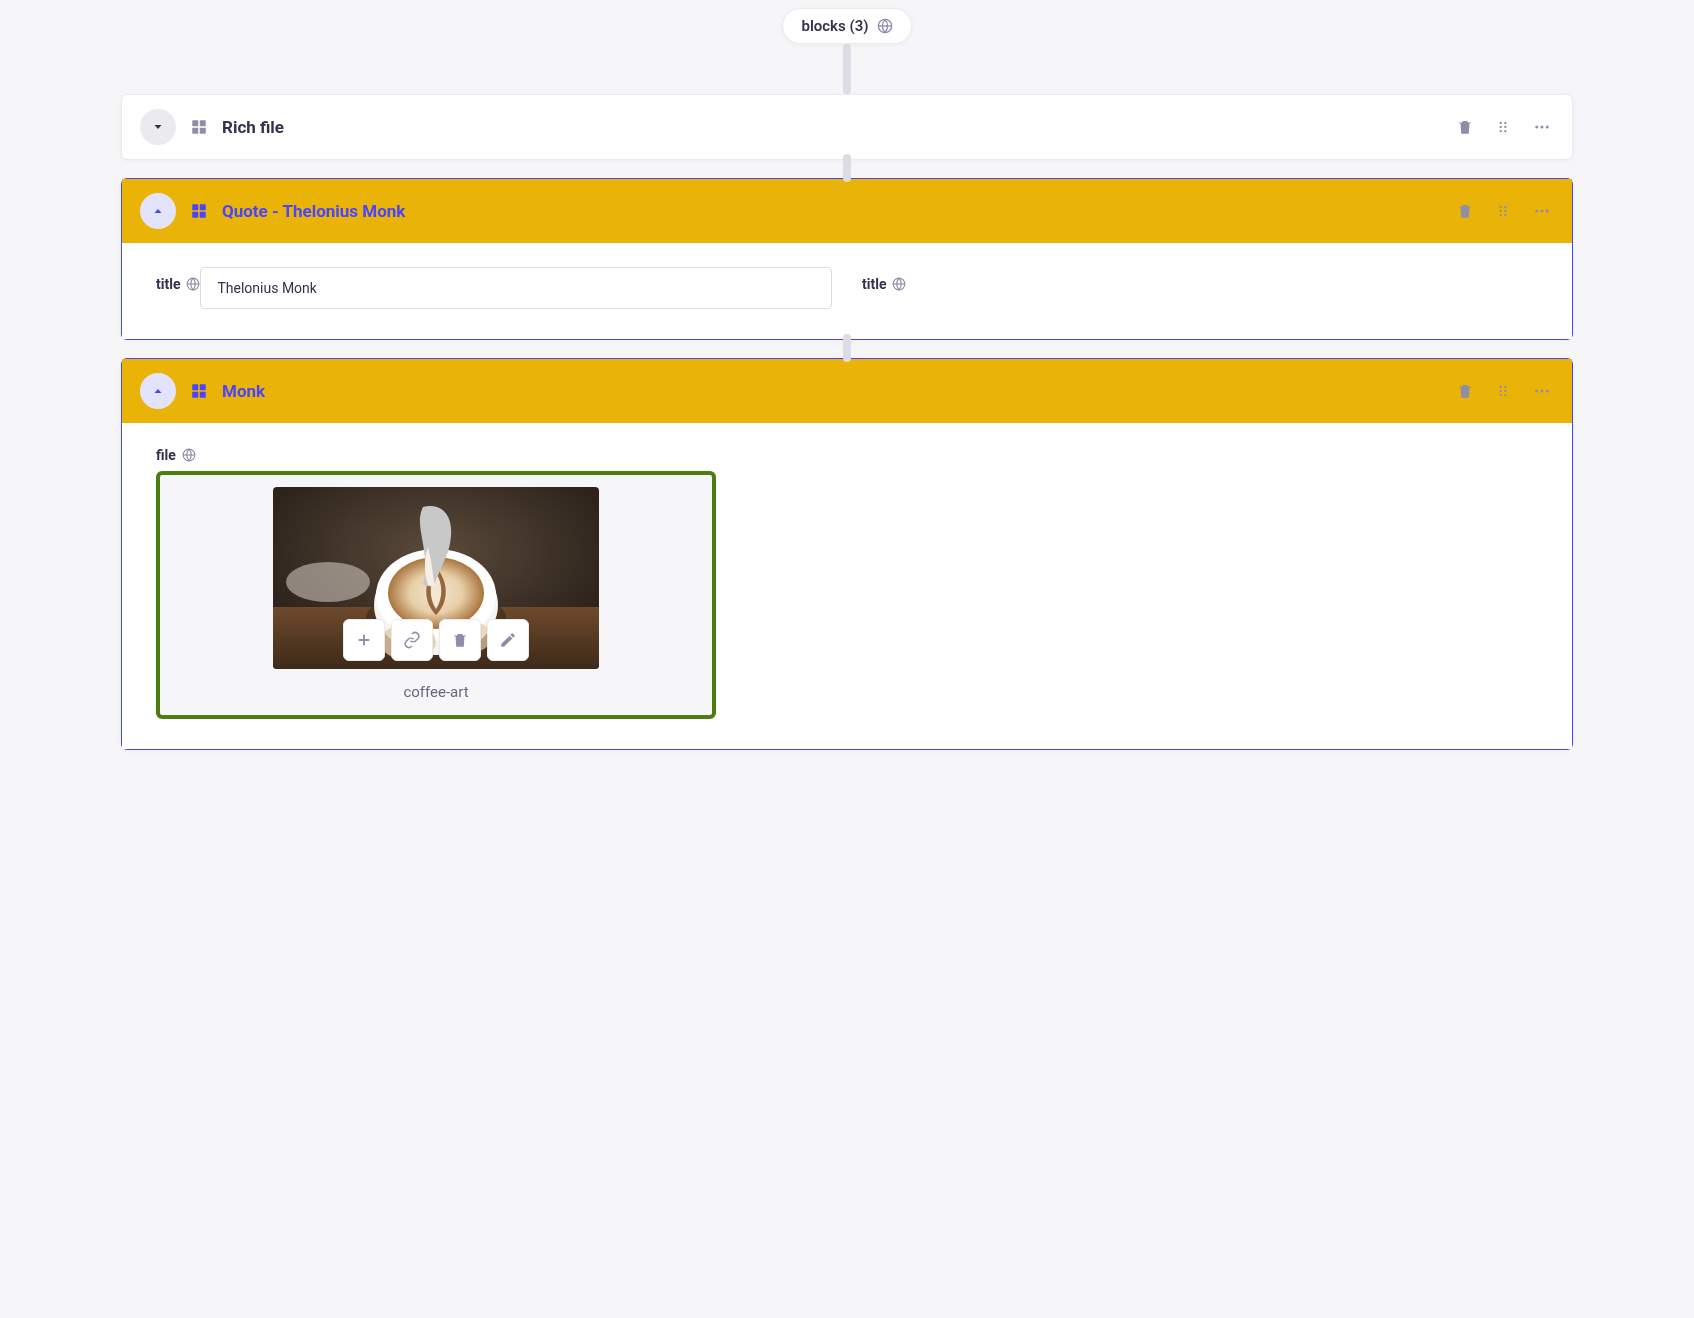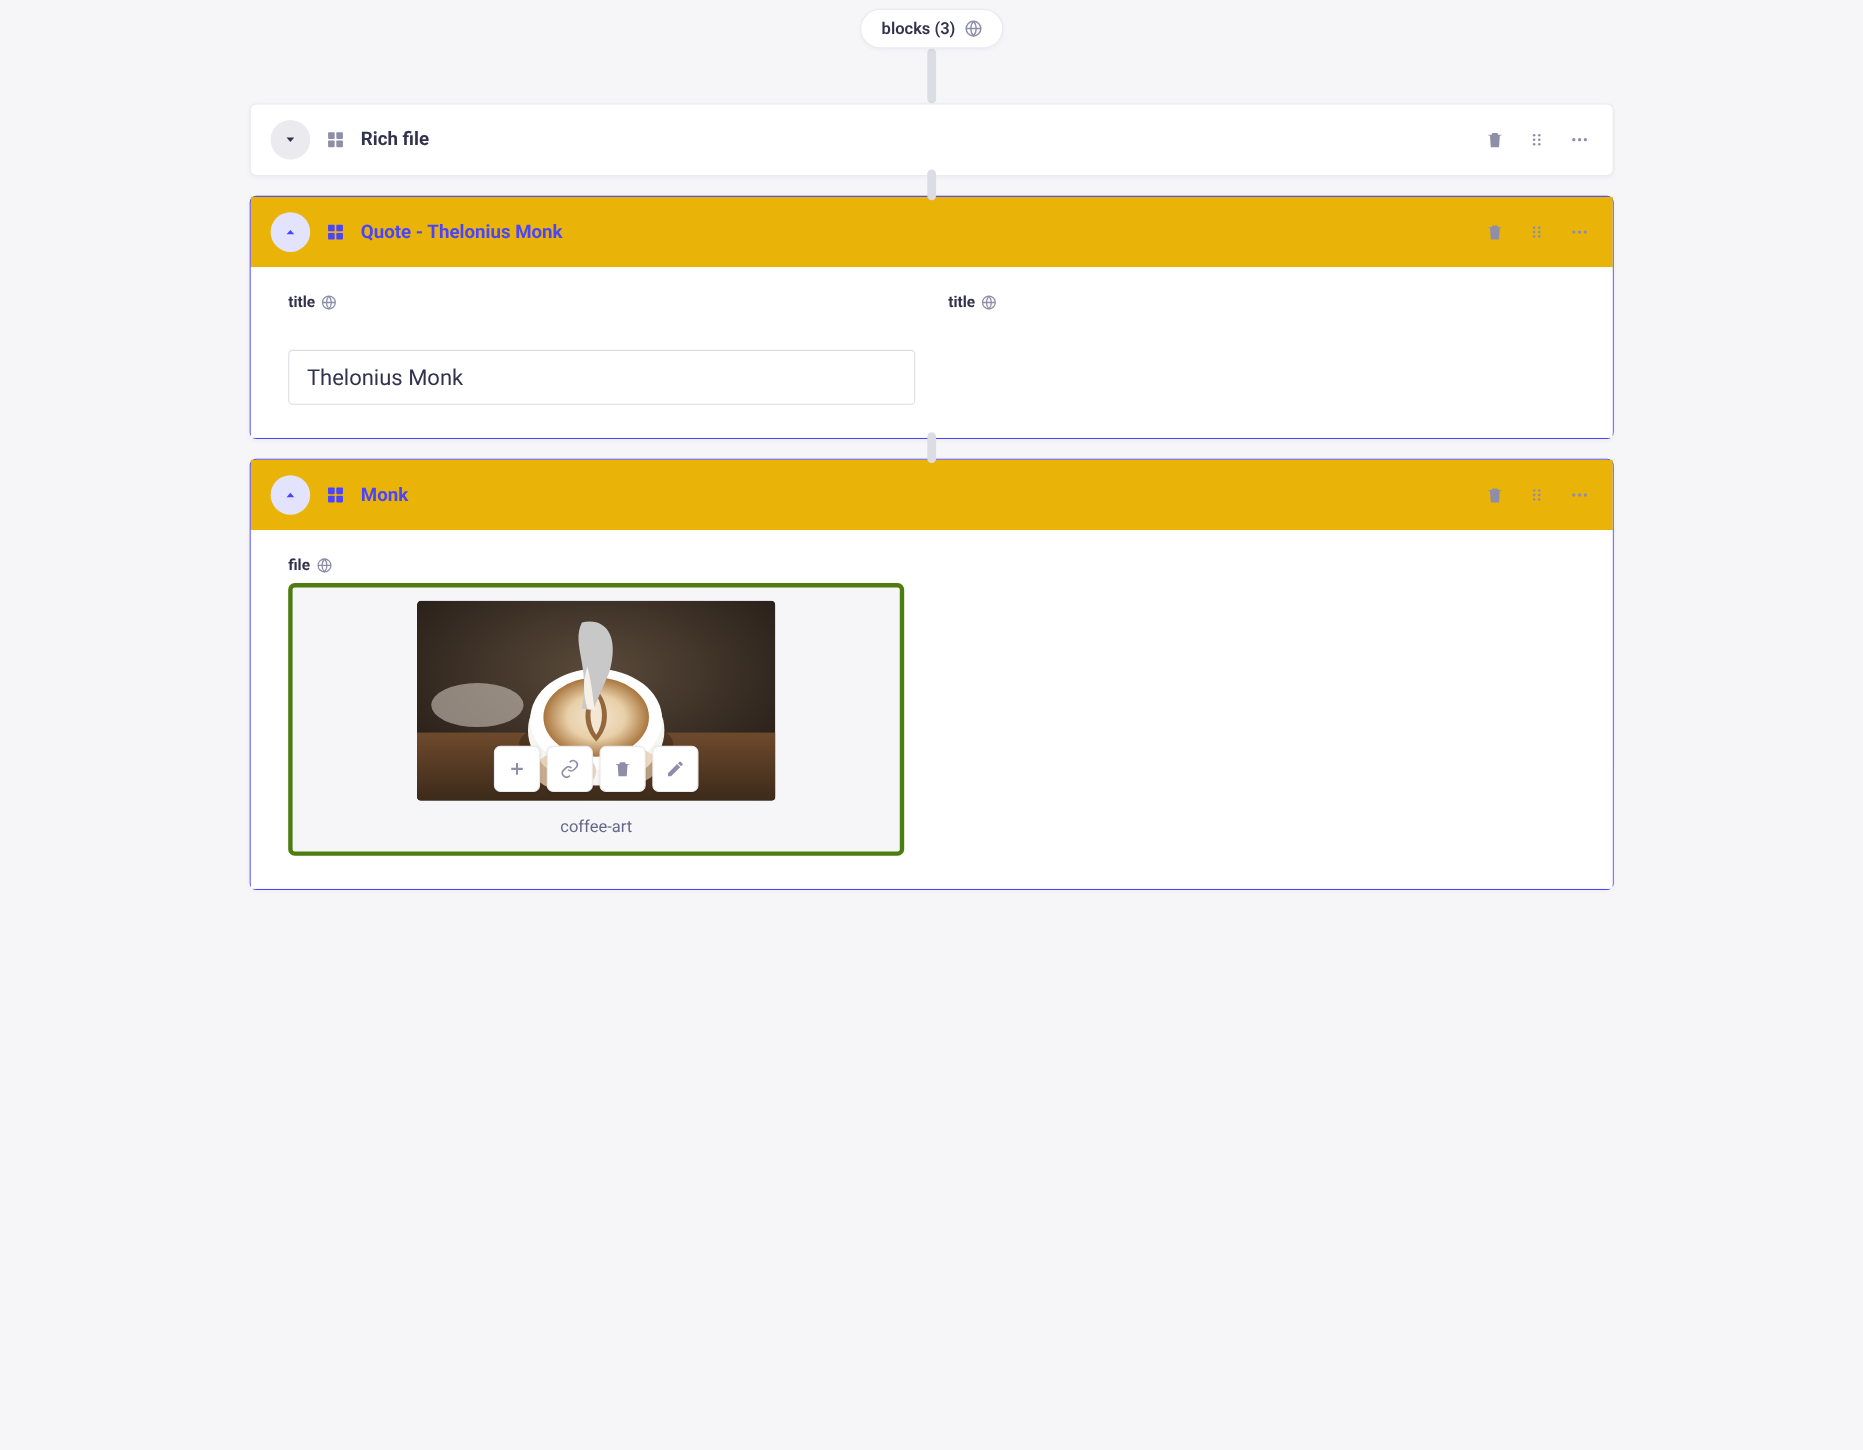--- a/index.html
+++ b/index.html
@@ -5,21 +5,21 @@
   * { box-sizing: border-box; }
   body {
     margin: 0;
     padding: 8px;
     background: #f6f6f9;
     font-family: -apple-system, BlinkMacSystemFont, "Segoe UI", Roboto, Helvetica, Arial, sans-serif;
     color: #32324d;
     font-size: 14px;
   }
 
-  .root { width: 1240px; margin: 0 auto; position: relative; }
+  .root { width: 1452px; margin: 0 auto; position: relative; }
 
   .pill-wrapper { display: flex; justify-content: center; }
   .pill {
     display: inline-flex;
     align-items: center;
     gap: 8px;
     background: #fff;
     border: 1px solid #eaeaef;
     border-radius: 999px;
     padding: 8px 18px;
@@ -82,29 +82,29 @@
   .header-spacer { flex: 1; }
   .header-actions { display: flex; align-items: center; gap: 22px; color: #8e8ea9; }
   .icon-btn { background: none; border: none; padding: 0; cursor: pointer; color: #8e8ea9; display: inline-flex; }
 
   .block-body {
     padding: 24px 34px 30px 34px;
     display: flex;
     gap: 30px;
     background: #fff;
   }
-  .field { flex: 1; display: flex; flex-direction: column; gap: 27px; }
+  .field { flex: 1; display: flex; flex-direction: row; }
   .field-label { display: flex; align-items: center; gap: 6px; font-size: 14px; font-weight: 700; color: #32324d; margin-bottom: 8px; }
 
   .text-input {
     width: 100%;
     border: 1px solid #dcdce4;
     border-radius: 4px;
     padding: 12px 16px;
-    font-size: 20px;
+    font-size: 14px;
     color: #32324d;
     font-family: inherit;
     background: #fff;
   }
   .textarea {
     min-height: 140px;
     resize: vertical;
   }
 
   .gap-between { height: 18px; position: relative; }

